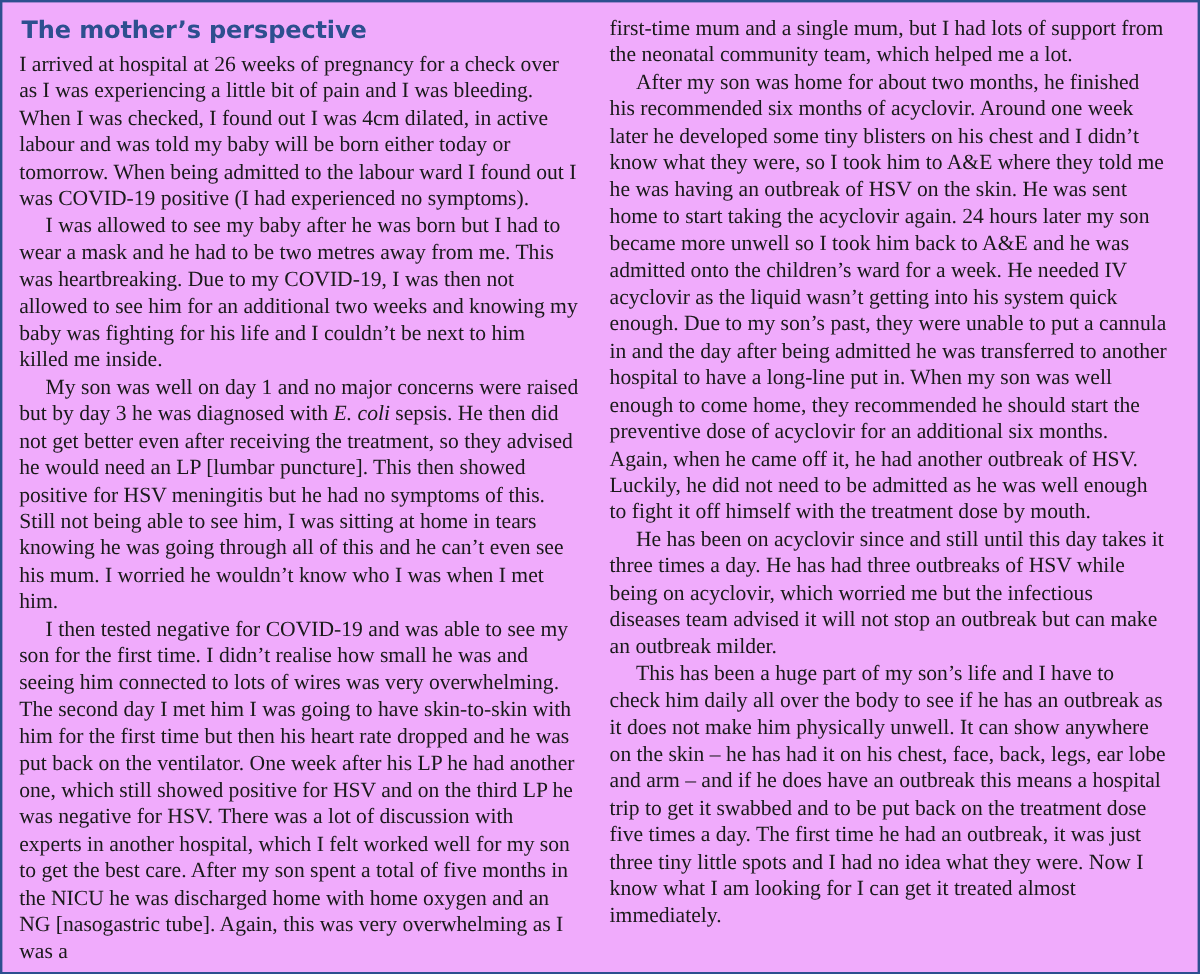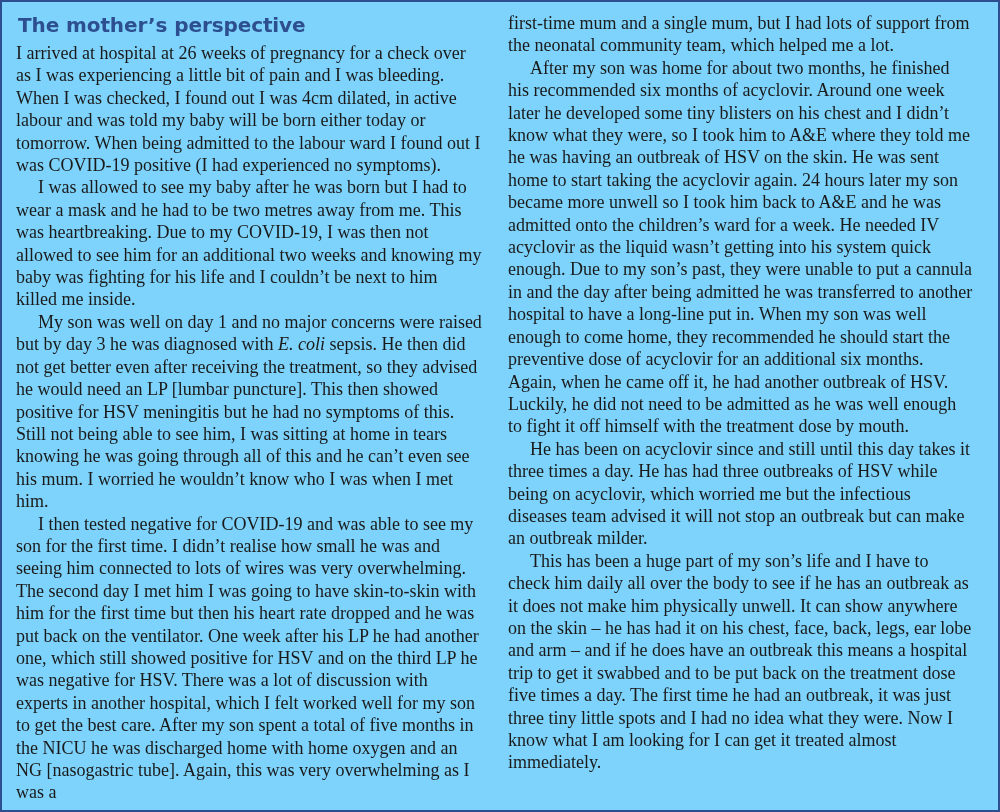--- a/index.html
+++ b/index.html
@@ -9,21 +9,21 @@
   body {
     width: 1000px;
     height: 812px;
     background: #ffffff;
     font-family: "Liberation Serif", serif;
   }
   .box {
     box-sizing: border-box;
     width: 1000px;
     height: 812px;
-    background: #7dd3fc;
+    background: #f0abfc;
     border: 2px solid #2d4f8f;
     padding: 10px 14px 8px 14px;
     position: relative;
     overflow: hidden;
   }
   .box-title {
     font-family: "DejaVu Sans", sans-serif;
     font-weight: bold;
     font-size: 20px;
     color: #2d4f8f;

